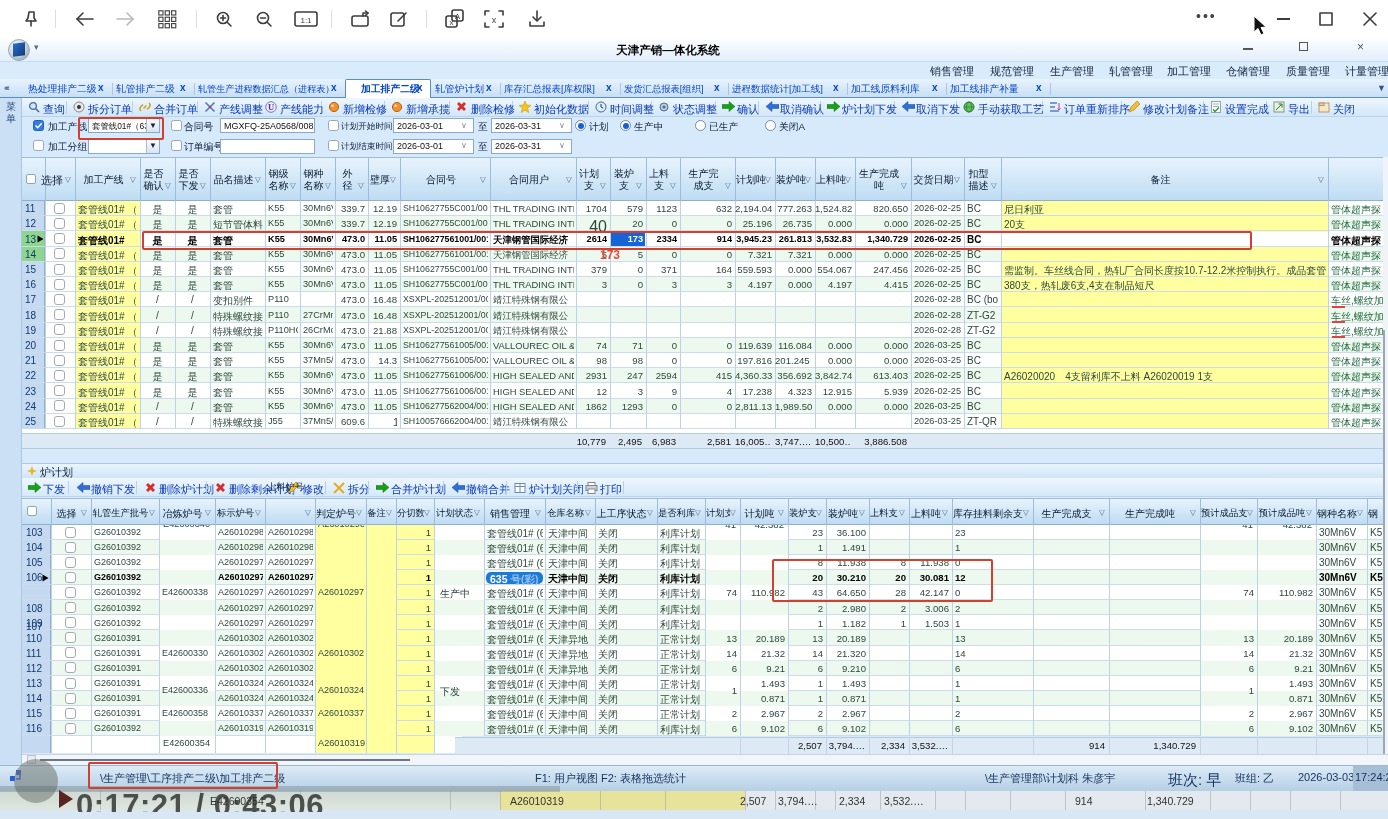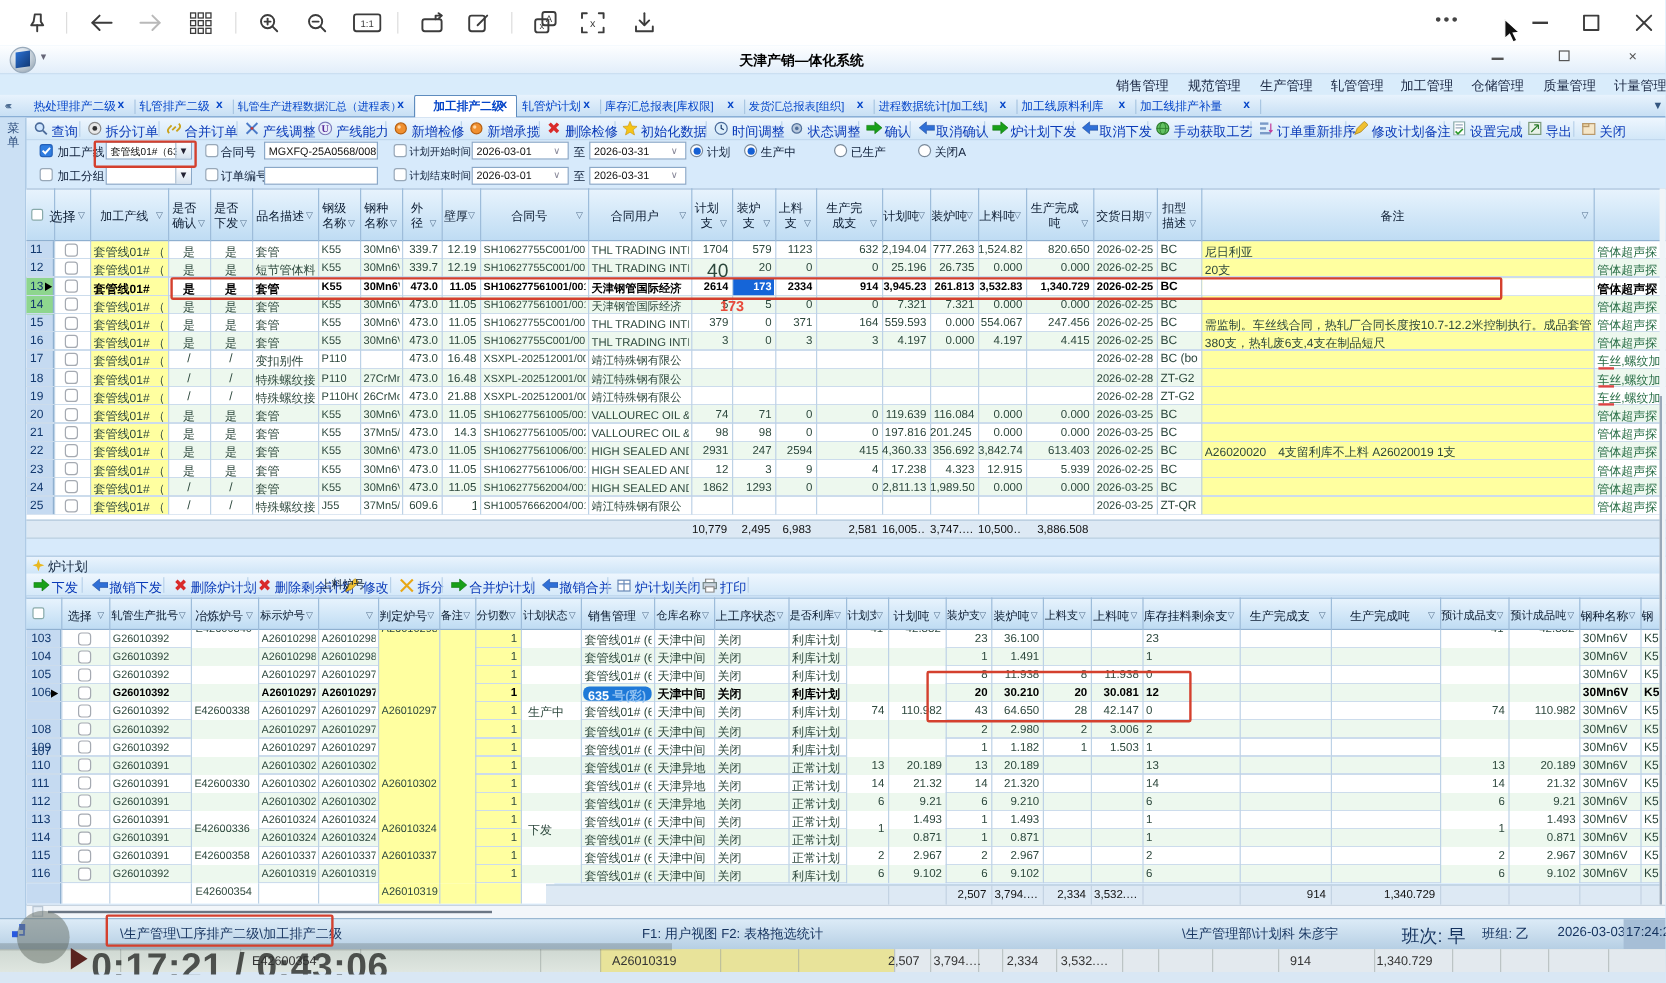--- a/index.html
+++ b/index.html
@@ -933,21 +933,21 @@
 <div class="t" style="left:658px;top:506.5px;width:37px;text-align:center;font-size:9.3px;color:#0a1a30;">是否利库</div>
 <div class="t" style="left:695px;top:508px;font-size:7.5px;color:#55718f;">▽</div>
 <div class="t" style="left:706px;top:506.5px;width:24px;text-align:center;font-size:9.3px;color:#0a1a30;">计划支</div>
 <div class="t" style="left:730px;top:508px;font-size:7.5px;color:#55718f;">▽</div>
 <div class="t" style="left:741px;top:506.5px;width:37px;text-align:center;font-size:10px;color:#0a1a30;">计划吨</div>
 <div class="t" style="left:778px;top:508px;font-size:7.5px;color:#55718f;">▽</div>
 <div class="t" style="left:789px;top:506.5px;width:27px;text-align:center;font-size:9.3px;color:#0a1a30;">装炉支</div>
 <div class="t" style="left:816px;top:508px;font-size:7.5px;color:#55718f;">▽</div>
 <div class="t" style="left:827px;top:506.5px;width:32px;text-align:center;font-size:10px;color:#0a1a30;">装炉吨</div>
 <div class="t" style="left:859px;top:508px;font-size:7.5px;color:#55718f;">▽</div>
-<div class="t" style="left:870px;top:506.5px;width:29px;text-align:center;font-size:9.3px;color:#0a1a30;">上料支</div>
+<div class="t" style="left:870px;top:506.5px;width:29px;text-align:left;font-size:9.3px;color:#0a1a30;">上料支</div>
 <div class="t" style="left:899px;top:508px;font-size:7.5px;color:#55718f;">▽</div>
 <div class="t" style="left:910px;top:506.5px;width:32px;text-align:center;font-size:10px;color:#0a1a30;">上料吨</div>
 <div class="t" style="left:942px;top:508px;font-size:7.5px;color:#55718f;">▽</div>
 <div class="t" style="left:953px;top:506.5px;width:70px;text-align:center;font-size:10px;color:#0a1a30;">库存挂料剩余支</div>
 <div class="t" style="left:1023px;top:508px;font-size:7.5px;color:#55718f;">▽</div>
 <div class="t" style="left:1034px;top:506.5px;width:65px;text-align:center;font-size:10px;color:#0a1a30;">生产完成支</div>
 <div class="t" style="left:1099px;top:508px;font-size:7.5px;color:#55718f;">▽</div>
 <div class="t" style="left:1110px;top:506.5px;width:80px;text-align:center;font-size:10px;color:#0a1a30;">生产完成吨</div>
 <div class="t" style="left:1190px;top:508px;font-size:7.5px;color:#55718f;">▽</div>
 <div class="t" style="left:1201px;top:506.5px;width:46px;text-align:center;font-size:9.3px;color:#0a1a30;">预计成品支</div>

